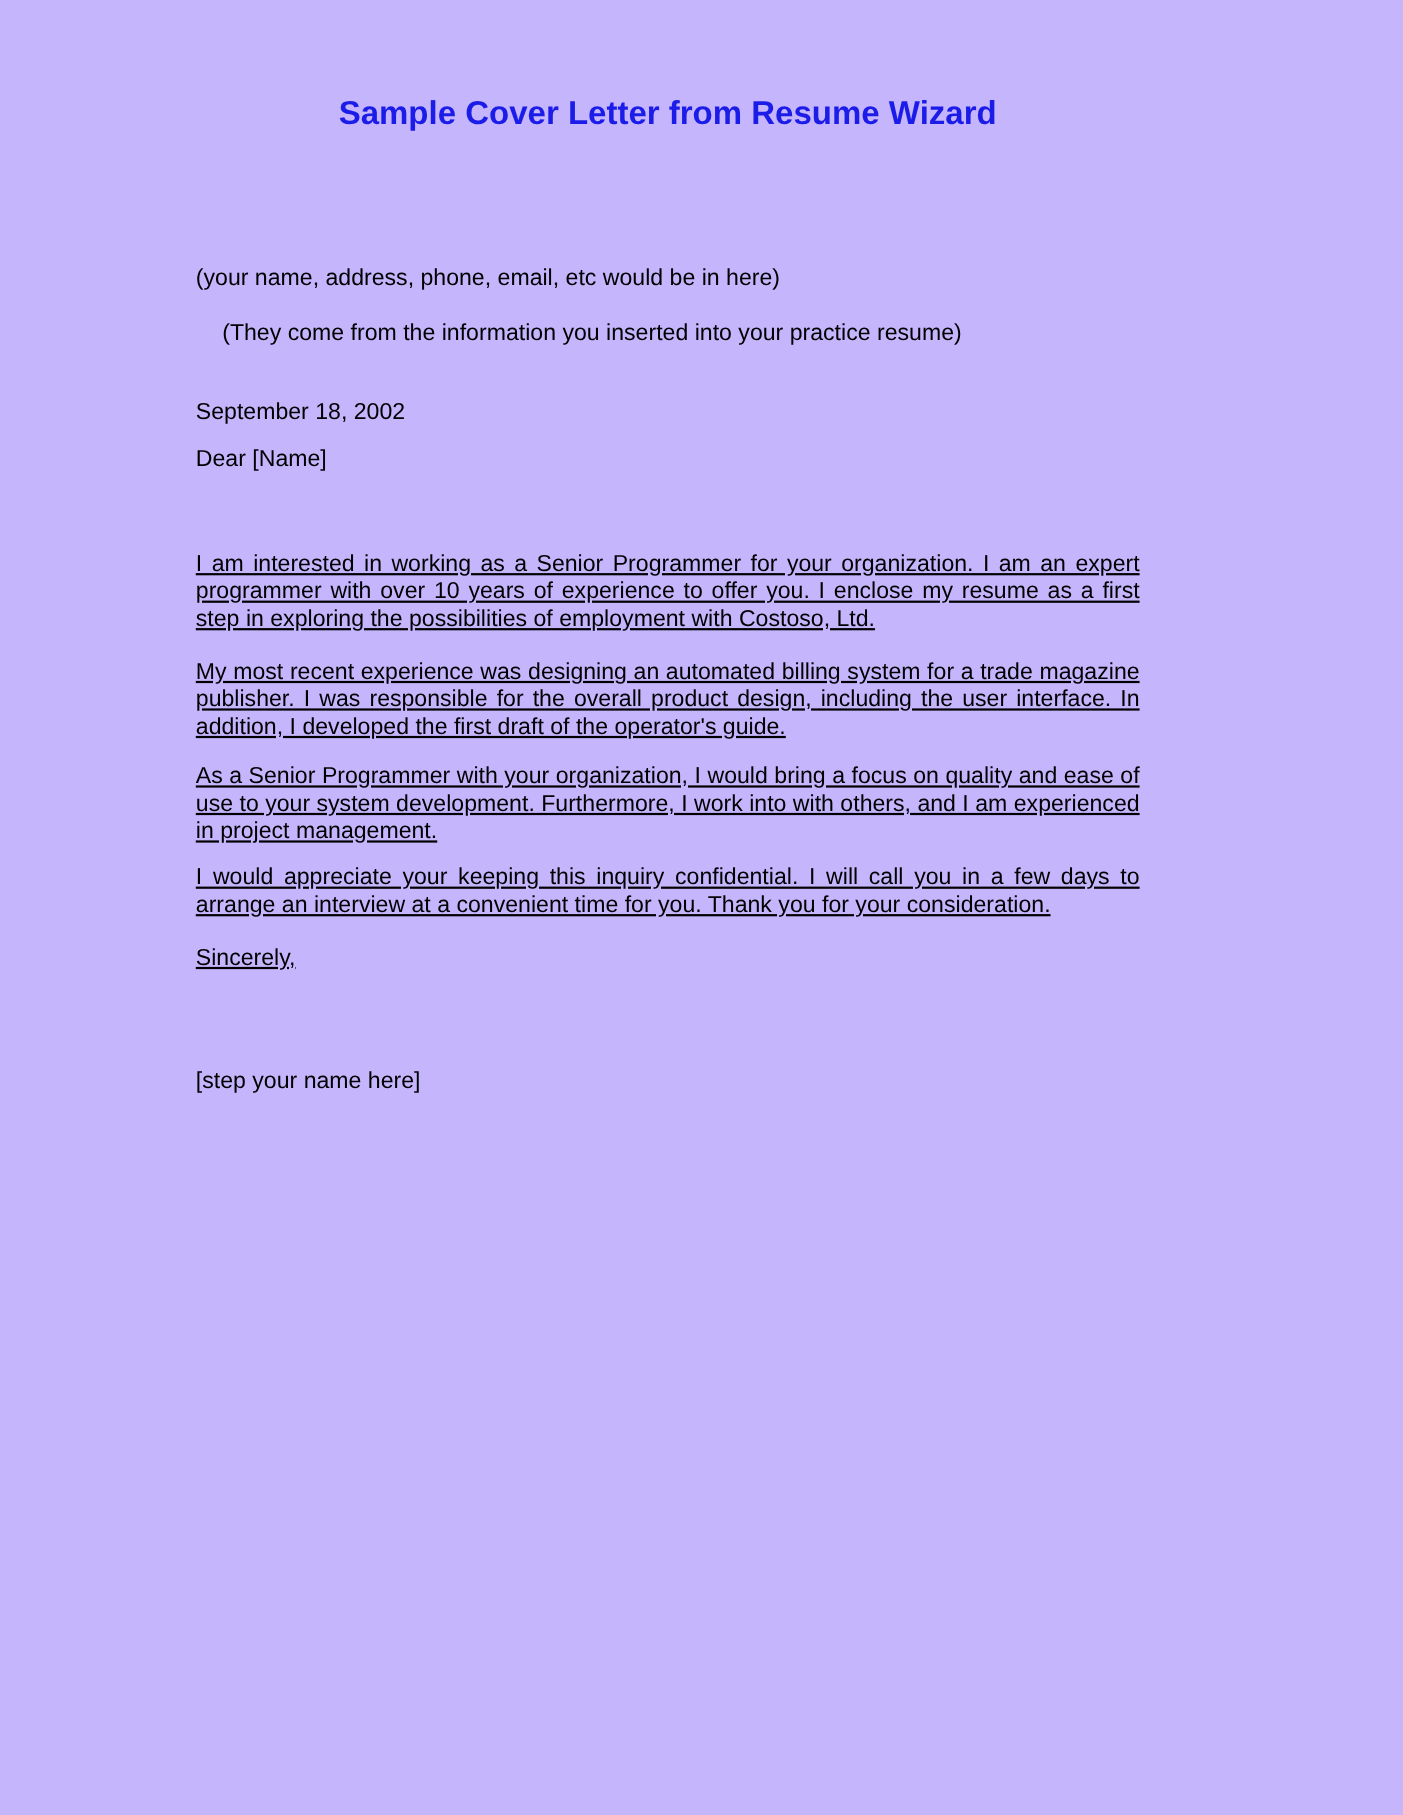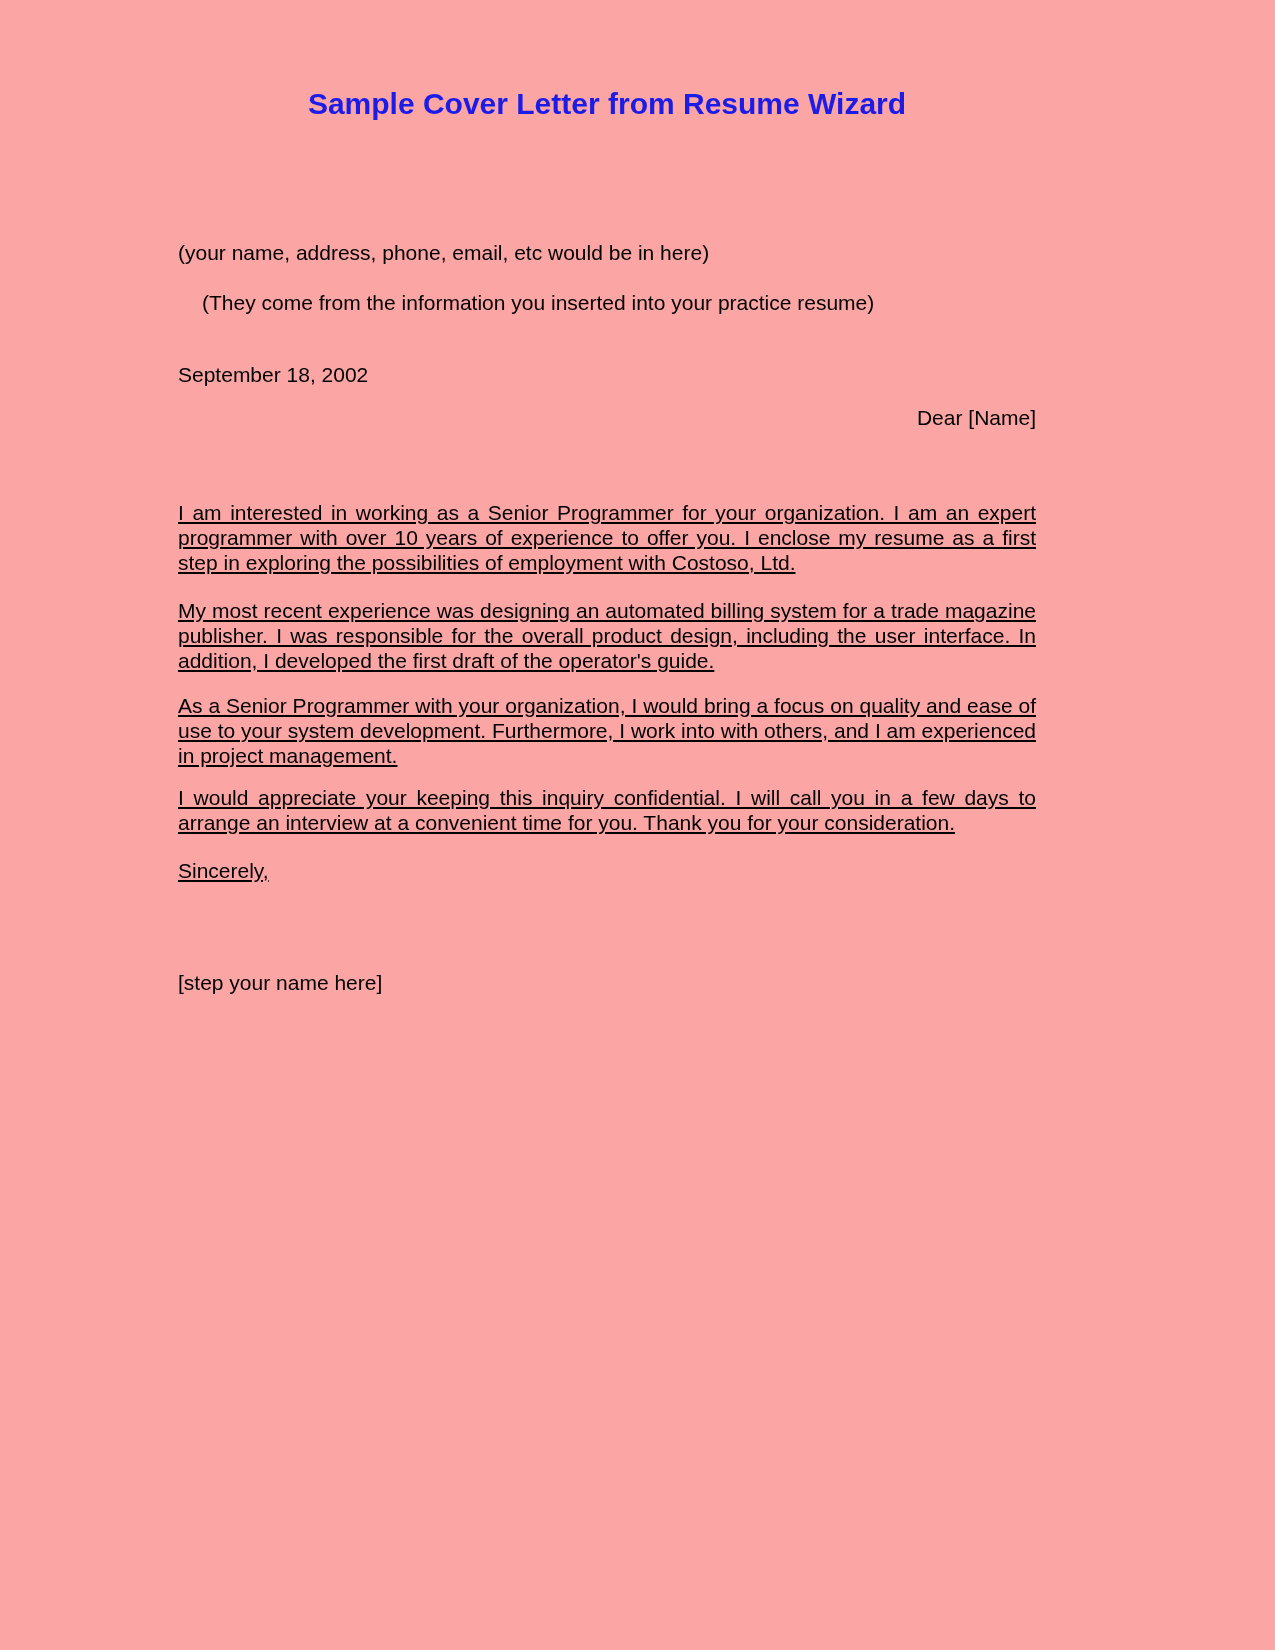--- a/index.html
+++ b/index.html
@@ -4,21 +4,21 @@
 <style>
   html, body {
     margin: 0;
     padding: 0;
     background: #ffffff;
   }
   .page {
     position: relative;
     width: 1275px;
     height: 1650px;
-    background: #fca5a5;
+    background: #c4b5fd;
     font-family: "Liberation Sans", sans-serif;
     color: #000000;
     overflow: hidden;
   }
   .block {
     position: absolute;
     left: 178px;
     width: 858px;
     font-size: 21px;
     line-height: 25px;
@@ -27,21 +27,21 @@
     top: 66px;
     text-align: center;
     font-size: 30px;
     line-height: 36px;
     font-weight: bold;
     color: #1c1ce8; 
   }
   .note-1      { top: 240px; }
   .note-2      { top: 290px; margin-left: 24px; }
   .date-line   { top: 362px; }
-  .salutation  { top: 405px; text-align: right; }
+  .salutation  { top: 405px; }
   .para        { text-align: justify; margin: 0; text-decoration: underline; }
   .para-1      { top: 500px; }
   .para-2      { top: 598px; }
   .para-3      { top: 693px; }
   .para-4      { top: 785px; }
   .closing     { top: 858px; text-decoration: underline; }
   .signature   { top: 970px; }
 </style>
 </head>
 <body>

